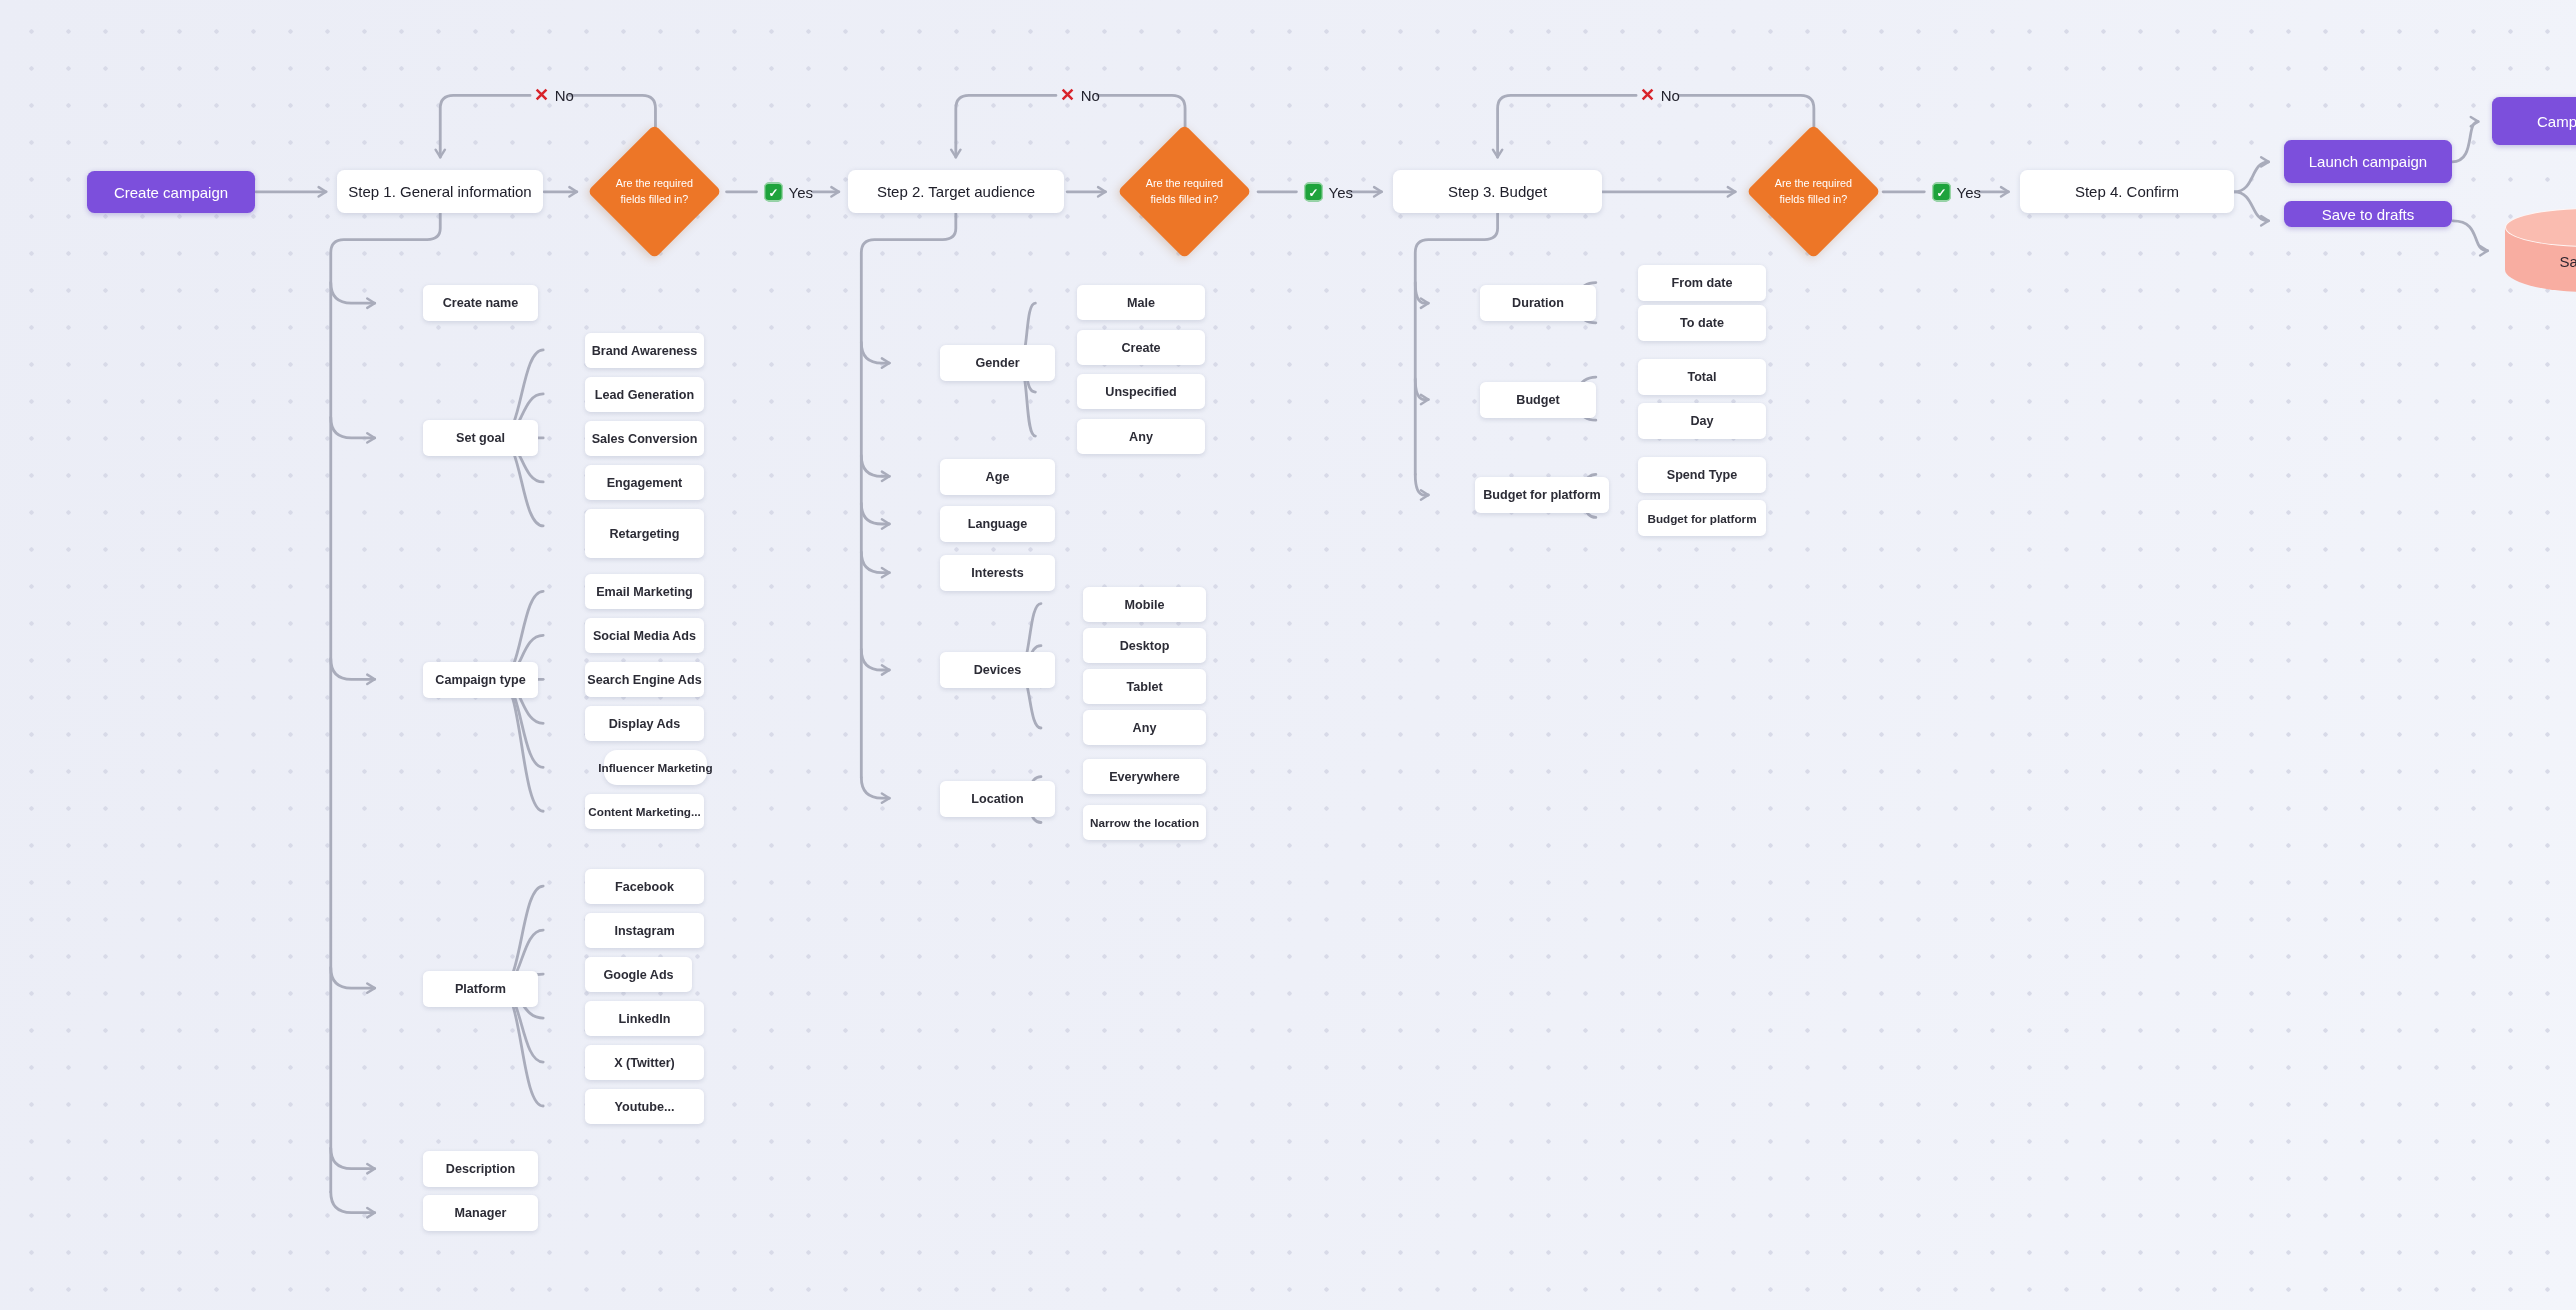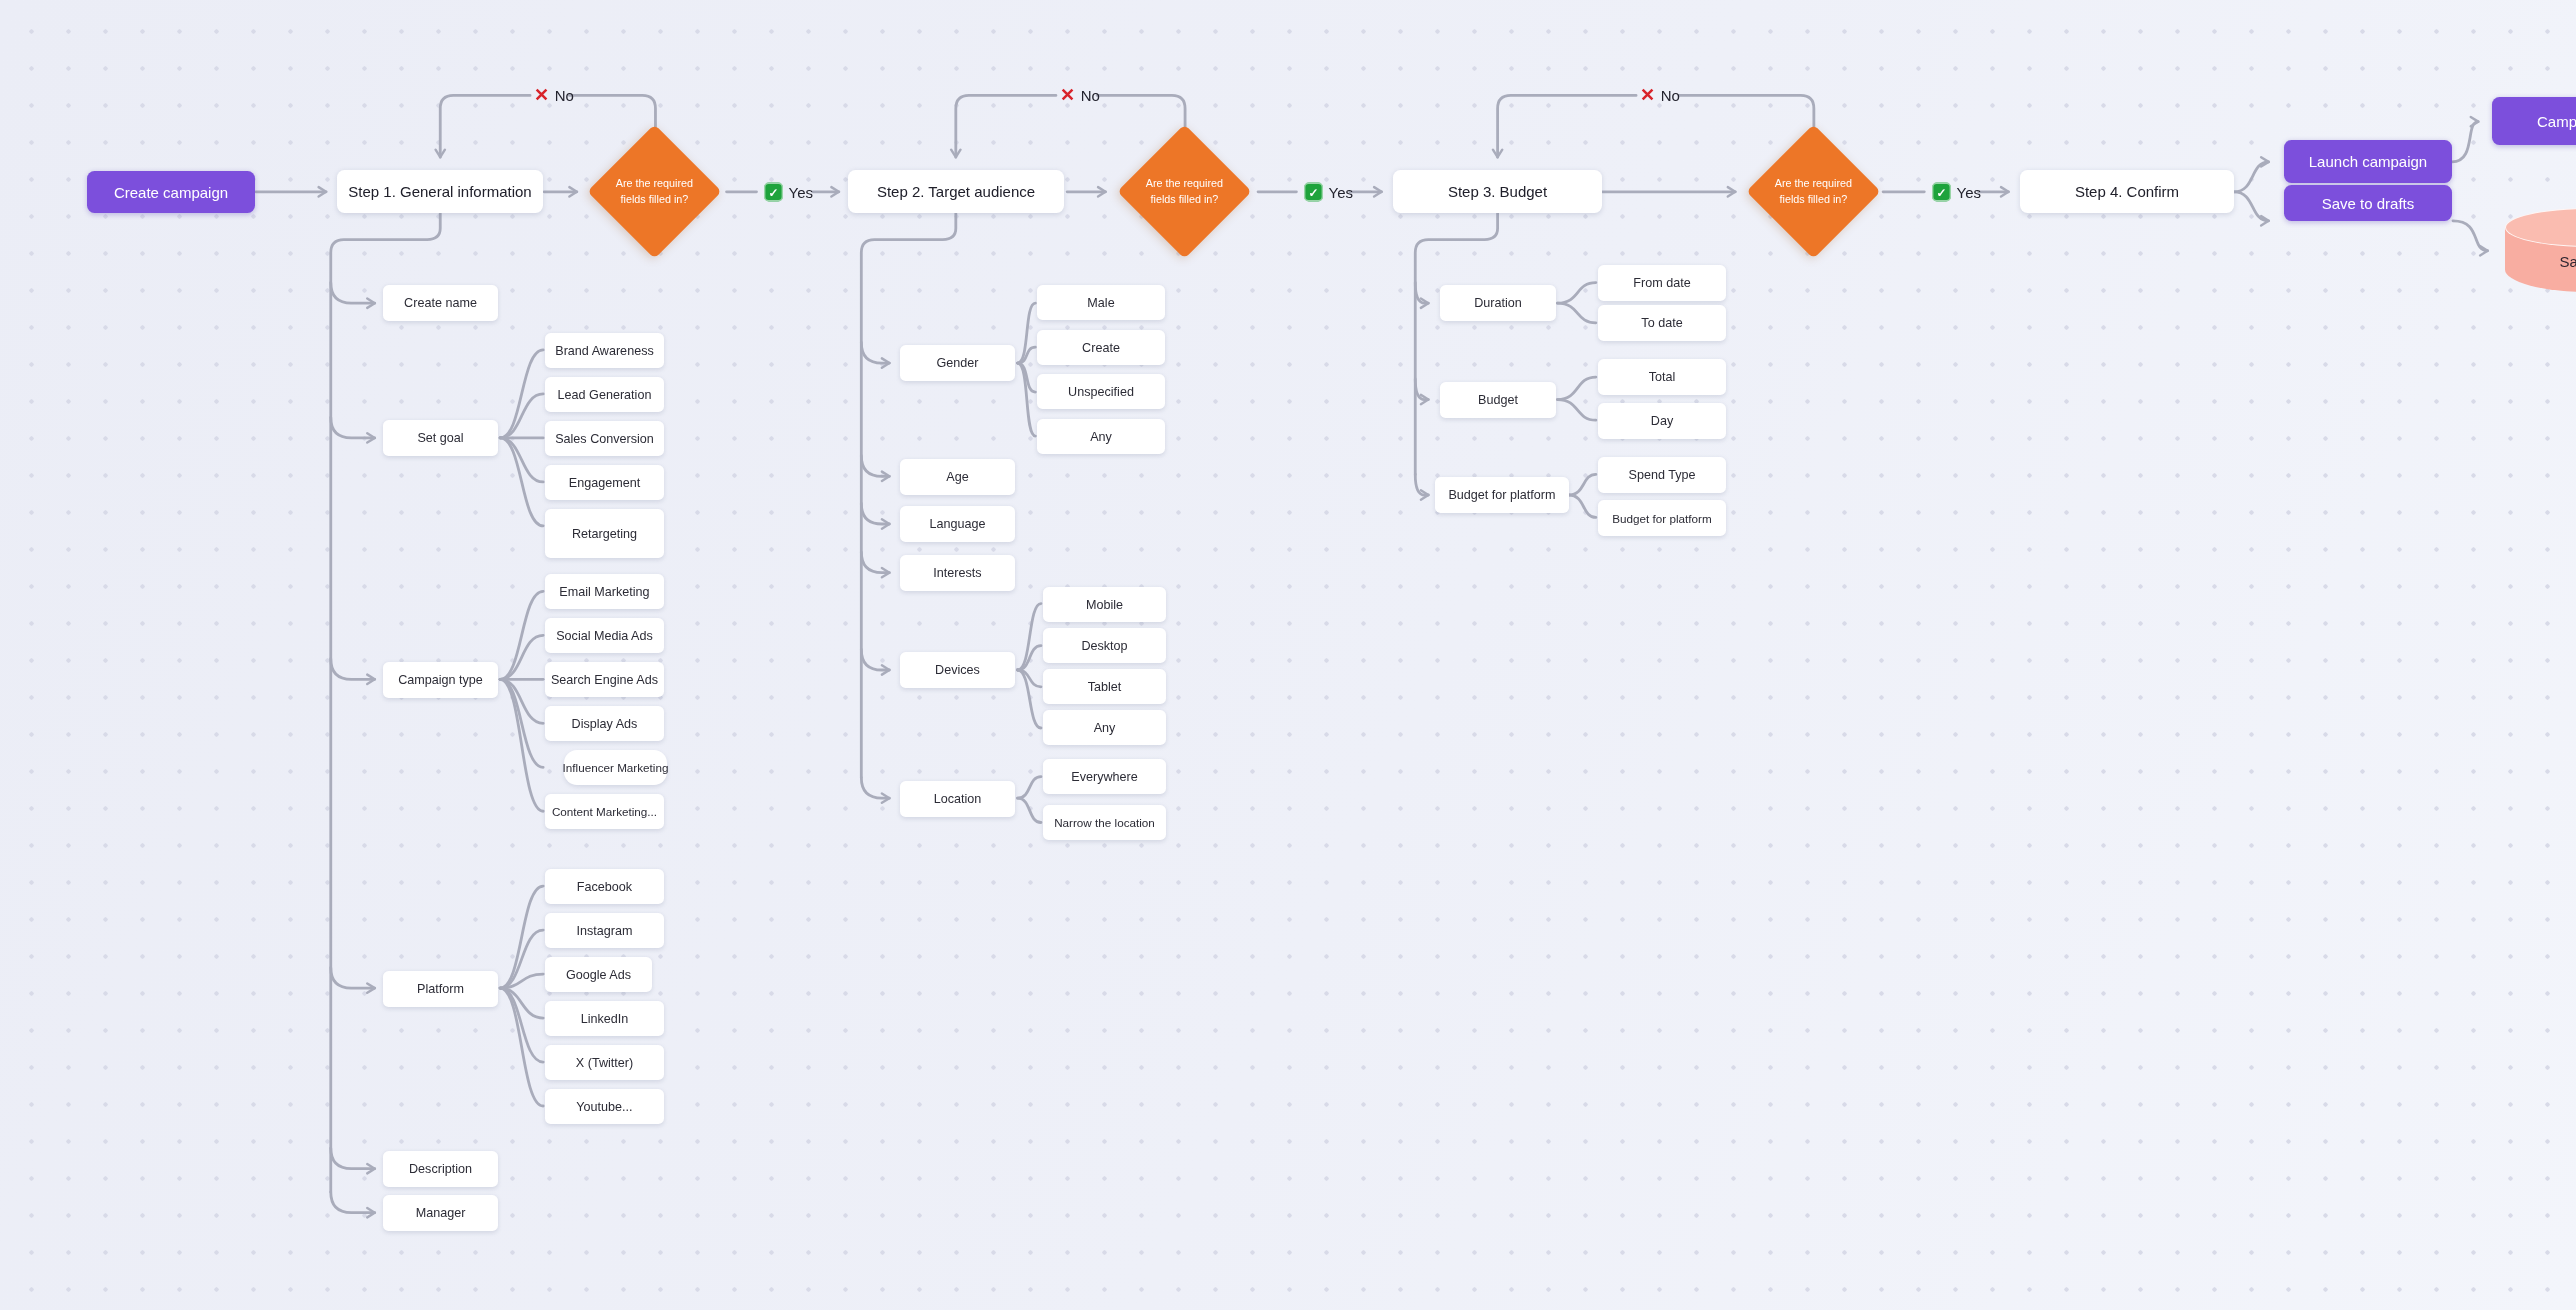--- a/index.html
+++ b/index.html
@@ -13,22 +13,22 @@
     background-size:37px 37px,100% 100%;
     background-position:13px 13px,0 0;
   }
   .node{
     position:absolute;display:flex;align-items:center;justify-content:center;
     background:#FFFFFF;border-radius:7.5px;color:#20202B;font-size:15px;font-weight:500;
     box-shadow:0 1.9px 5.6px rgba(110,120,150,.22);text-align:center;
   }
   .child{
     position:absolute;display:flex;align-items:center;justify-content:center;
-    background:#FFFFFF;border-radius:5.6px;color:#2C2C36;font-size:12.6px;font-weight:400;
-    box-shadow:0 1.9px 4.7px rgba(110,120,150,.20);text-align:center;white-space:nowrap;
+    background:#FFFFFF;border-radius:5.6px;color:#2C2C36;font-size:12.6px;font-weight:700;
+    box-shadow:0 1.9px 4.7px rgba(110,120,150,.20);text-align:center;white-space:nowrap;margin-left:40px;
   }
   .pill{
     position:absolute;display:flex;align-items:center;justify-content:center;
     background:#7C4FDC;border-radius:7.5px;color:#FFFFFF;font-size:15px;font-weight:500;
     box-shadow:0 1.9px 5.6px rgba(90,70,180,.30);text-align:center;white-space:nowrap;
   }
   .diamond{
     position:absolute;width:95px;height:95px;background:#ED7627;border-radius:5.6px;
     transform:rotate(45deg);box-shadow:0 2.8px 9.4px rgba(160,90,30,.25);
     display:flex;align-items:center;justify-content:center;
@@ -187,21 +187,21 @@
   </div>
 
   <div class="node" style="left:2020px;top:170px;width:214px;height:43px;">
     <span>Step 4. Confirm</span>
   </div>
 
   <div class="pill" style="left:2284px;top:140px;width:168px;height:43px;">
     <span>Launch campaign</span>
   </div>
 
-  <div class="pill" style="left:2284px;top:185px;width:168px;height:36px;">
+  <div class="pill" style="left:2284px;top:201px;width:168px;height:26px;">
     <span>Save to drafts</span>
   </div>
 
   <div class="pill" style="left:2492px;top:97px;width:167px;height:48px;justify-content:flex-start;padding-left:45px;">
     <span>Campaign</span>
   </div>
 
   <div class="cyl">
     <div class="cyl-body"></div>
     <div class="cyl-top"></div>

